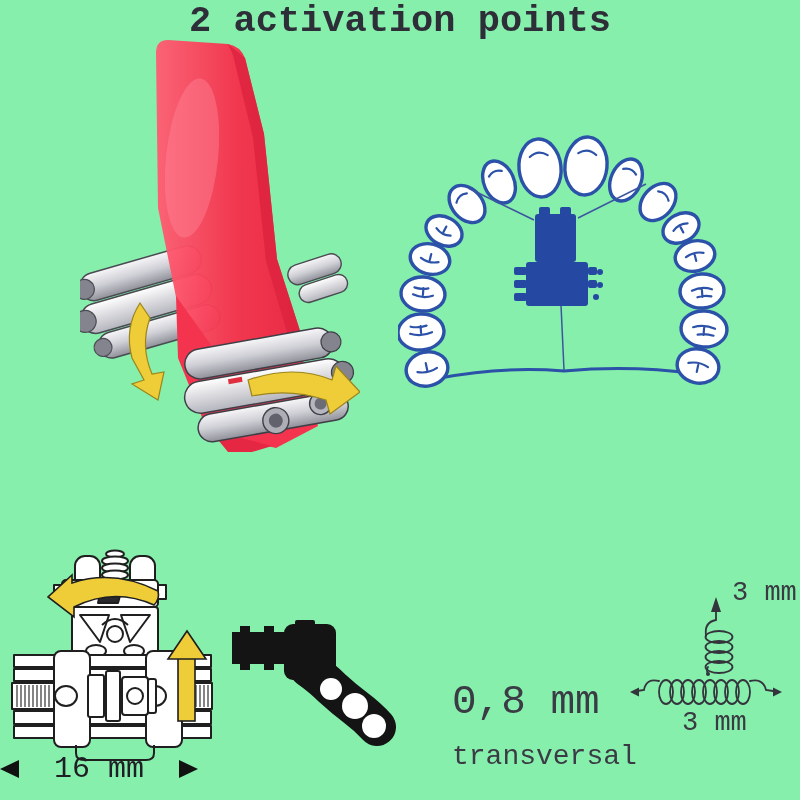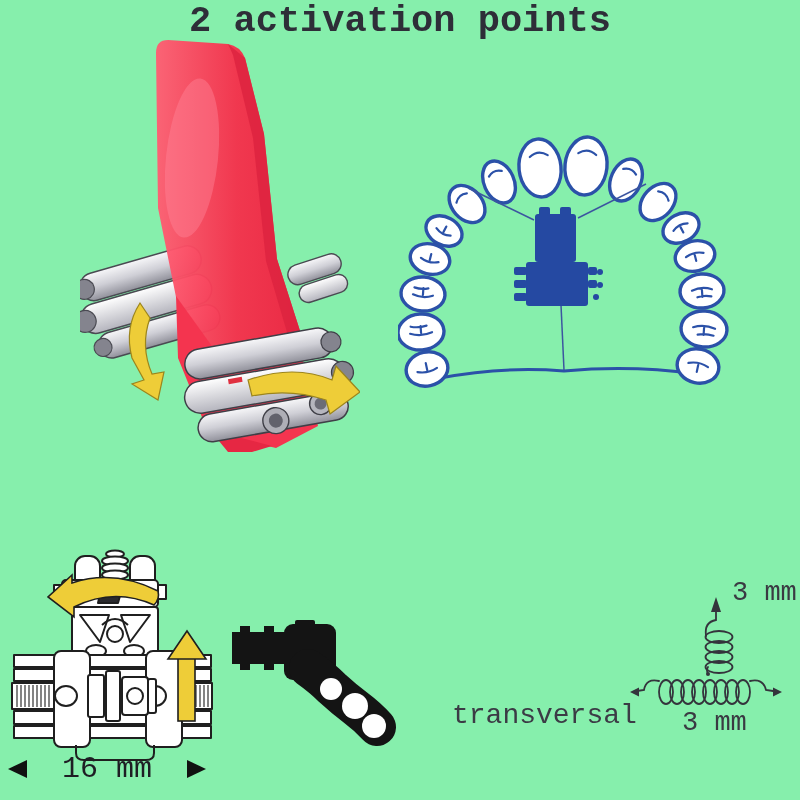--- a/index.html
+++ b/index.html
@@ -6,21 +6,21 @@
   #canvas{
     position:relative;width:800px;height:800px;background:#86efac;overflow:hidden;
     font-family:Liberation Mono, monospace;
   }
   .abs{position:absolute;}
   #headline{
     left:0;top:492;width:800px;text-align:center;
     font-size:37px;font-weight:bold;color:#2e2e38;letter-spacing:0;
   }
   #screw-dim{
-    left:8px;top:752px;width:198px;display:flex;align-items:center;justify-content:space-between;
+    left:0;top:752px;width:198px;display:flex;align-items:center;justify-content:space-between;
   }
   #screw-dim .lbl{font-size:30px;color:#1e1e24;}
   .tri-left{width:0;height:0;border-top:9px solid transparent;border-bottom:9px solid transparent;border-right:19px solid #111;}
   .tri-right{width:0;height:0;border-top:9px solid transparent;border-bottom:9px solid transparent;border-left:19px solid #111;}
   #transversal{left:452px;top:682px;color:#3b3b45;line-height:1;}
   #transversal .big{font-size:41px;}
   #transversal .small{font-size:28px;margin-top:20px;text-align:center;}
   .spring-lbl{font-size:27px;color:#3a3a42;line-height:1;}
   #spring-v-lbl{left:732px;top:580px;}
   #spring-h-lbl{left:682px;top:710px;}
@@ -254,20 +254,21 @@
       <rect x="67" y="0" width="20" height="10" rx="2"></rect>
       <rect x="56" y="4" width="52" height="56" rx="9"></rect>
     </g>
     <path d="M80,48 Q94,58 104,68 Q116,79 128,88 Q140,97 149,107" fill="none" stroke="#141414" stroke-width="38" stroke-linecap="round"></path>
     <circle cx="103" cy="69" r="11" fill="#ffffff"></circle>
     <circle cx="127" cy="86" r="13" fill="#ffffff"></circle>
     <circle cx="146" cy="106" r="12" fill="#ffffff"></circle>
   </svg>
 
   <div id="transversal" class="abs">
+    <div class="big">0,8 mm</div>
     <div class="small">transversal</div>
   </div>
 
   <svg class="abs" style="left:628px;top:566px" width="172" height="172" viewBox="0 0 172 172">
     <g fill="none" stroke="#34343c" stroke-width="1.8" stroke-linecap="round">
 
       <ellipse cx="91" cy="71" rx="13.5" ry="6"></ellipse>
       <ellipse cx="91" cy="81" rx="13.5" ry="6"></ellipse>
       <ellipse cx="91" cy="91" rx="13.5" ry="6"></ellipse>
       <ellipse cx="91" cy="101" rx="13.5" ry="6"></ellipse>

